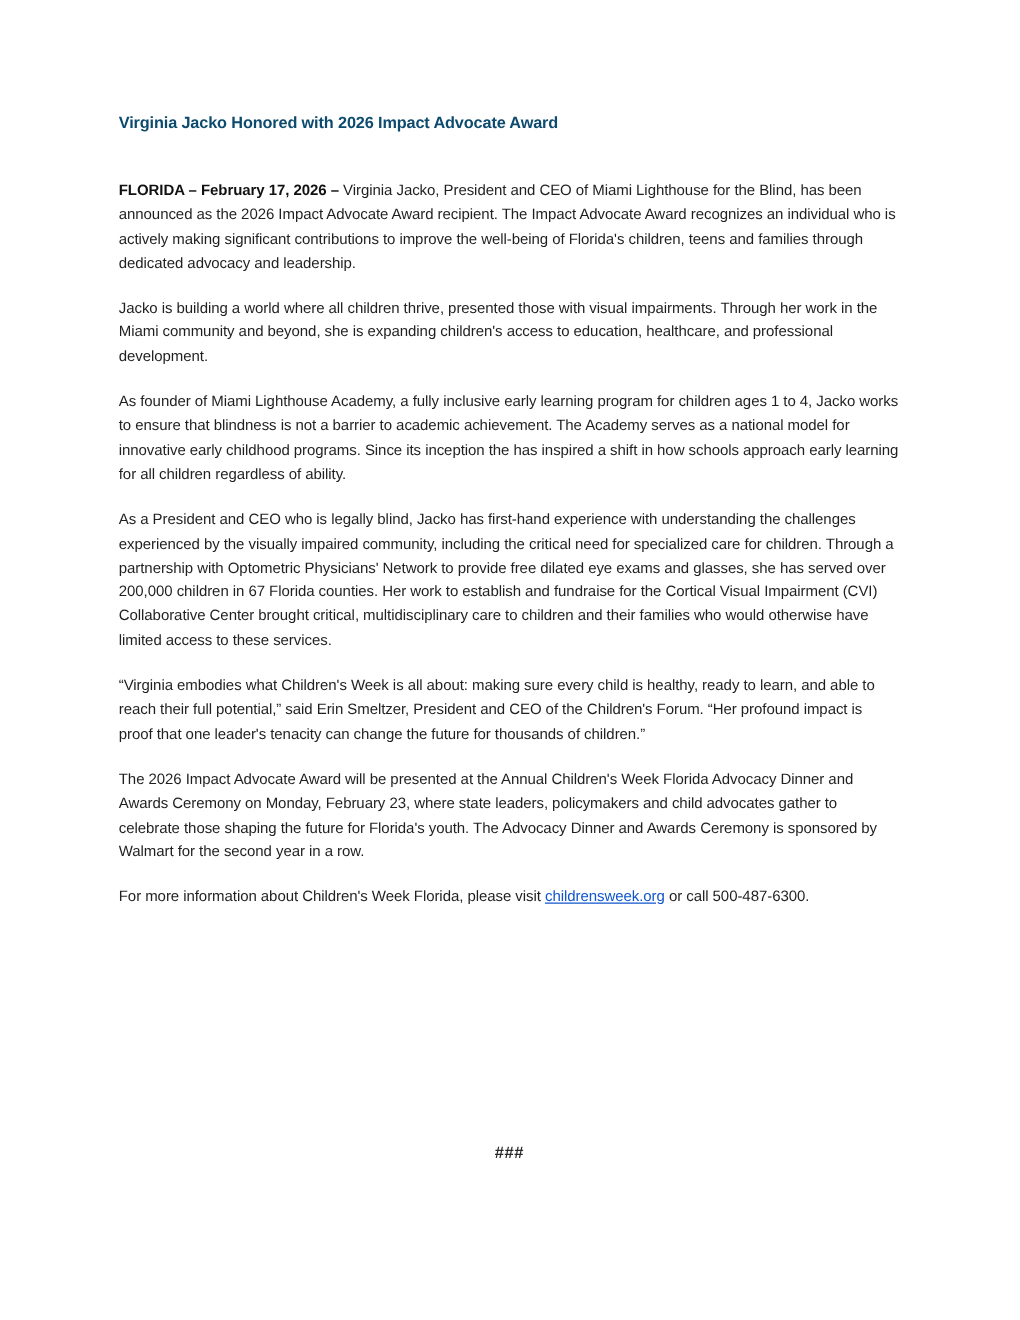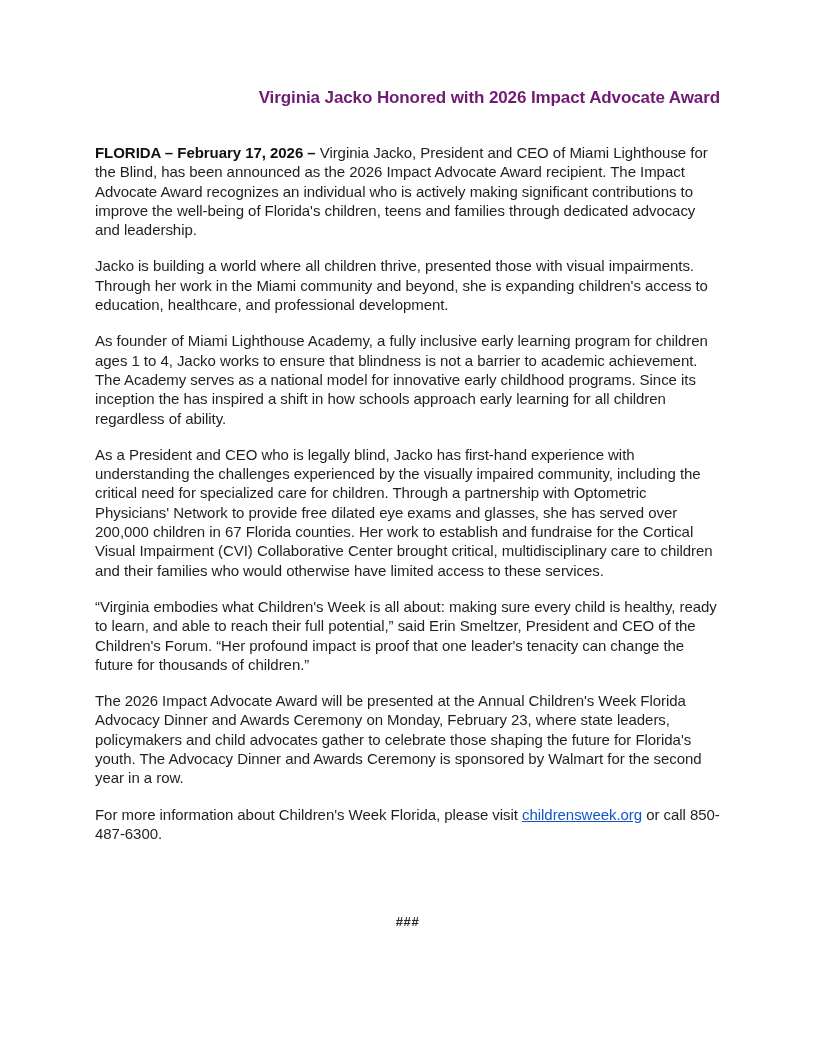--- a/index.html
+++ b/index.html
@@ -24,43 +24,43 @@
   }
   .doc-body {
     position: absolute;
     left: 95px;
     top: 88px;
     width: 625px;
   }
 
   
   .headline {
-    font-size: 17px;
+    font-size: 13px;
     font-weight: bold;
-    text-align: right;
+    text-align: left;
     line-height: 19px;
-    color: #701a75;
+    color: #0c4a6e;
     letter-spacing: -0.1px;
     margin: 0 0 2px 0;
   }
   .subhead {
     font-size: 13.2px;
     font-style: italic;
     font-weight: normal;
     text-align: center;
     line-height: 19.5px;
     color: #1f1f1f;
     margin: 0 auto;
     width: 590px;
     letter-spacing: -0.05px;
   }
 
   
   .para {
-    font-size: 15px;
+    font-size: 12px;
     line-height: 19.3px;
     color: #1f1f1f;
     margin: 0;
     letter-spacing: -0.05px;
     text-align: left;
   }
   .para.first { margin-top: 36px; }
   .para + .para { margin-top: 17px; }
 
   .lead {
@@ -105,19 +105,19 @@
 
     <p class="para">As founder of Miami Lighthouse Academy, a fully inclusive early learning program for children ages 1 to 4, Jacko works to ensure that blindness is not a barrier to academic achievement. The Academy serves as a national model for innovative early childhood programs. Since its inception the  has inspired a shift in how schools approach early learning for all children regardless of ability.</p>
 
     <p class="para">As a President and CEO who is legally blind, Jacko has first-hand experience with understanding the challenges experienced by the visually impaired community, including the critical need for specialized care for children. Through a partnership with Optometric Physicians' Network to provide free dilated eye exams and glasses, she has served over 200,000 children in 67 Florida counties. Her work to establish and fundraise for the Cortical Visual Impairment (CVI) Collaborative Center brought critical, multidisciplinary care to children and their families who would otherwise have limited access to these services.</p>
 
     <p class="para">“Virginia embodies what Children's Week is all about: making sure every child is healthy, ready to learn, and able to reach their full potential,” said Erin Smeltzer, President and CEO of the Children's Forum. “Her profound impact is proof that one leader's tenacity can change the future for thousands of children.”</p>
 
     <p class="para">The 2026 Impact Advocate Award will be presented at the Annual Children's Week Florida Advocacy Dinner and Awards Ceremony on Monday, February 23, where state leaders, policymakers and child advocates gather to celebrate those shaping the future for Florida's youth. The Advocacy Dinner and Awards Ceremony is sponsored by Walmart for the second year in a row.</p>
 
     <p class="para">
-      <span>For more information about Children's Week Florida, please visit </span><a class="doc-link" href="#">childrensweek.org</a><span> or call 850-487-6300.</span>
+      <span>For more information about Children's Week Florida, please visit </span><a class="doc-link" href="#">childrensweek.org</a><span> or call 500-487-6300.</span>
     </p>
 
     <div class="endmark">###</div>
 
   </div>
 </div>
 
 </body></html>

